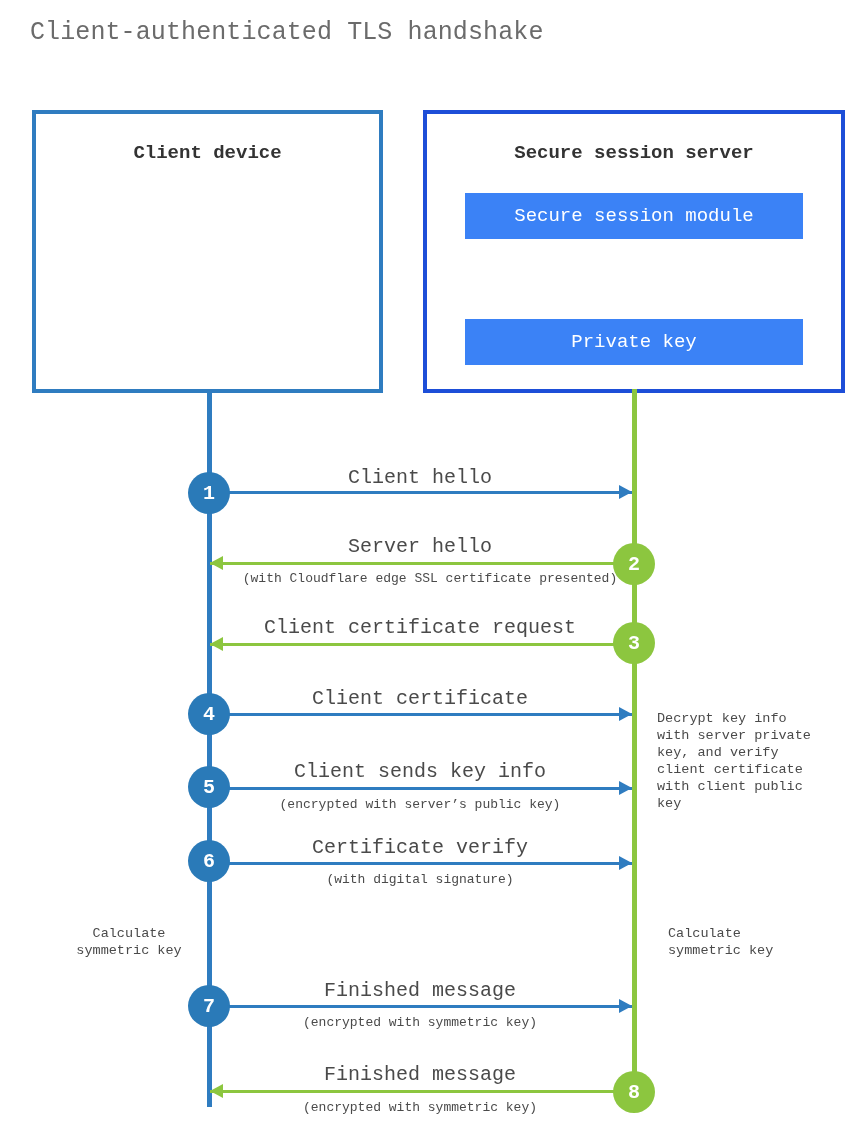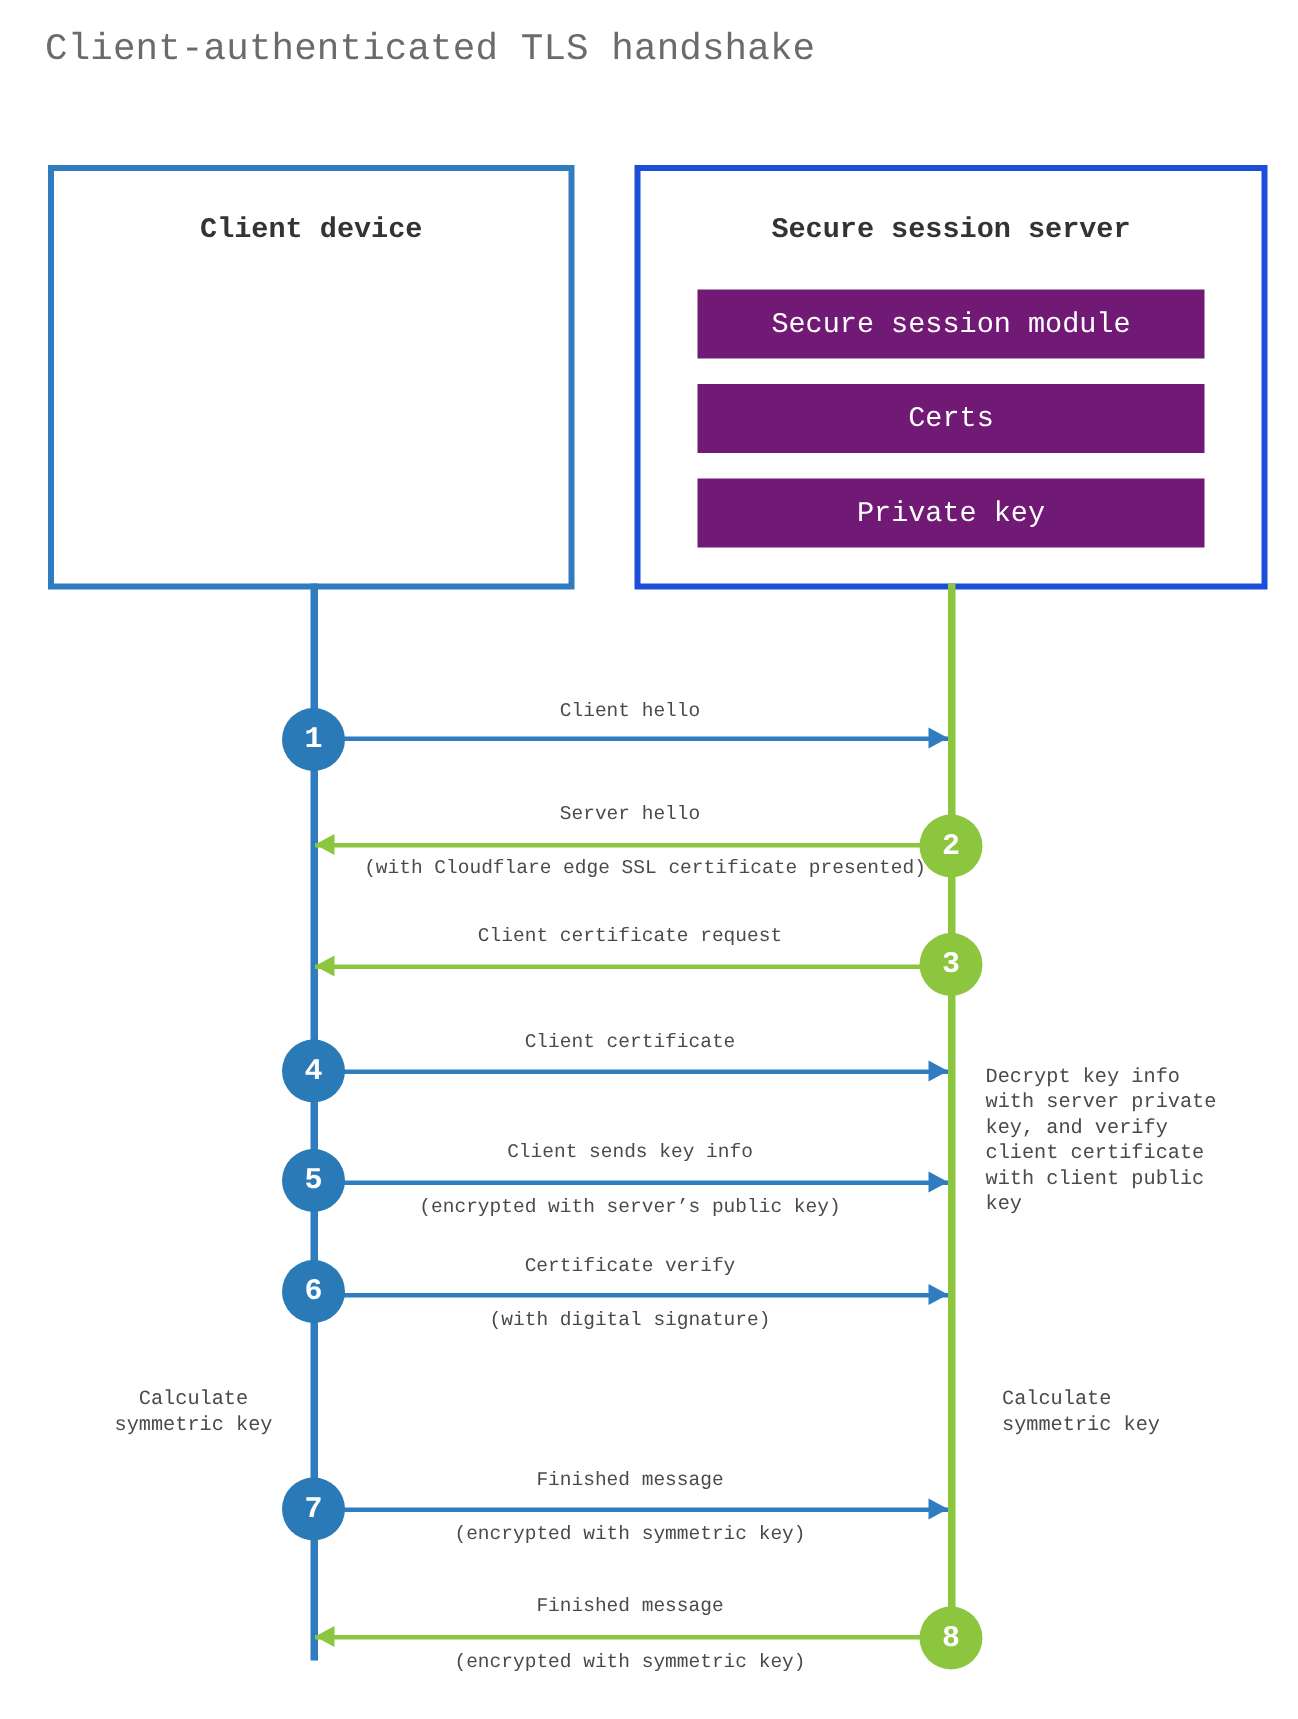--- a/index.html
+++ b/index.html
@@ -78,21 +78,21 @@
     display: flex;
     align-items: center;
     justify-content: center;
     text-align: center;
   }
   .server-bar {
     position: absolute;
     left: 38px;
     width: 338px;
     height: 46px;
-    background: #701a75;
+    background: #3b82f6;
     color: #ffffff;
     font-size: 19px;
     display: flex;
     align-items: center;
     justify-content: center;
     text-align: center;
   }
   #server-bar-0 { top: 79px; }
   #server-bar-1 { top: 142px; }
   #server-bar-2 { top: 205px; }
@@ -134,21 +134,21 @@
   }
   .arrowhead.left.green {
     border-top: 7.5px solid transparent;
     border-bottom: 7.5px solid transparent;
     border-right: 13px solid #8cc63f;
   }
 
   .msg-label {
     position: absolute;
     text-align: center;
-    font-size: 13px;
+    font-size: 20px;
     color: #4a4a4a;
     white-space: nowrap;
     transform: translateX(-50%);
   }
   .msg-sub {
     position: absolute;
     text-align: center;
     font-size: 13px;
     color: #4a4a4a;
     white-space: nowrap;
@@ -205,21 +205,20 @@
 
   <div class="page-title">Client-authenticated TLS handshake</div>
 
   <div class="actor-box" id="client-box">
     <div class="actor-title">Client device</div>
   </div>
 
   <div class="actor-box" id="server-box">
     <div class="actor-title">Secure session server</div>
     <div class="server-bar" id="server-bar-0">Secure session module</div>
-    <div class="server-bar" id="server-bar-1">Certs</div>
     <div class="server-bar" id="server-bar-2">Private key</div>
   </div>
 
   <div class="lifeline" id="client-lifeline"></div>
   <div class="lifeline" id="server-lifeline"></div>
 
   <div class="msg-label" style="left:420px; top:466px;">Client hello</div>
   <div class="msg-line blue" style="left:207px; top:491px; width:425px;">
     <div class="arrowhead right blue" style="left:412px;"></div>
   </div>

